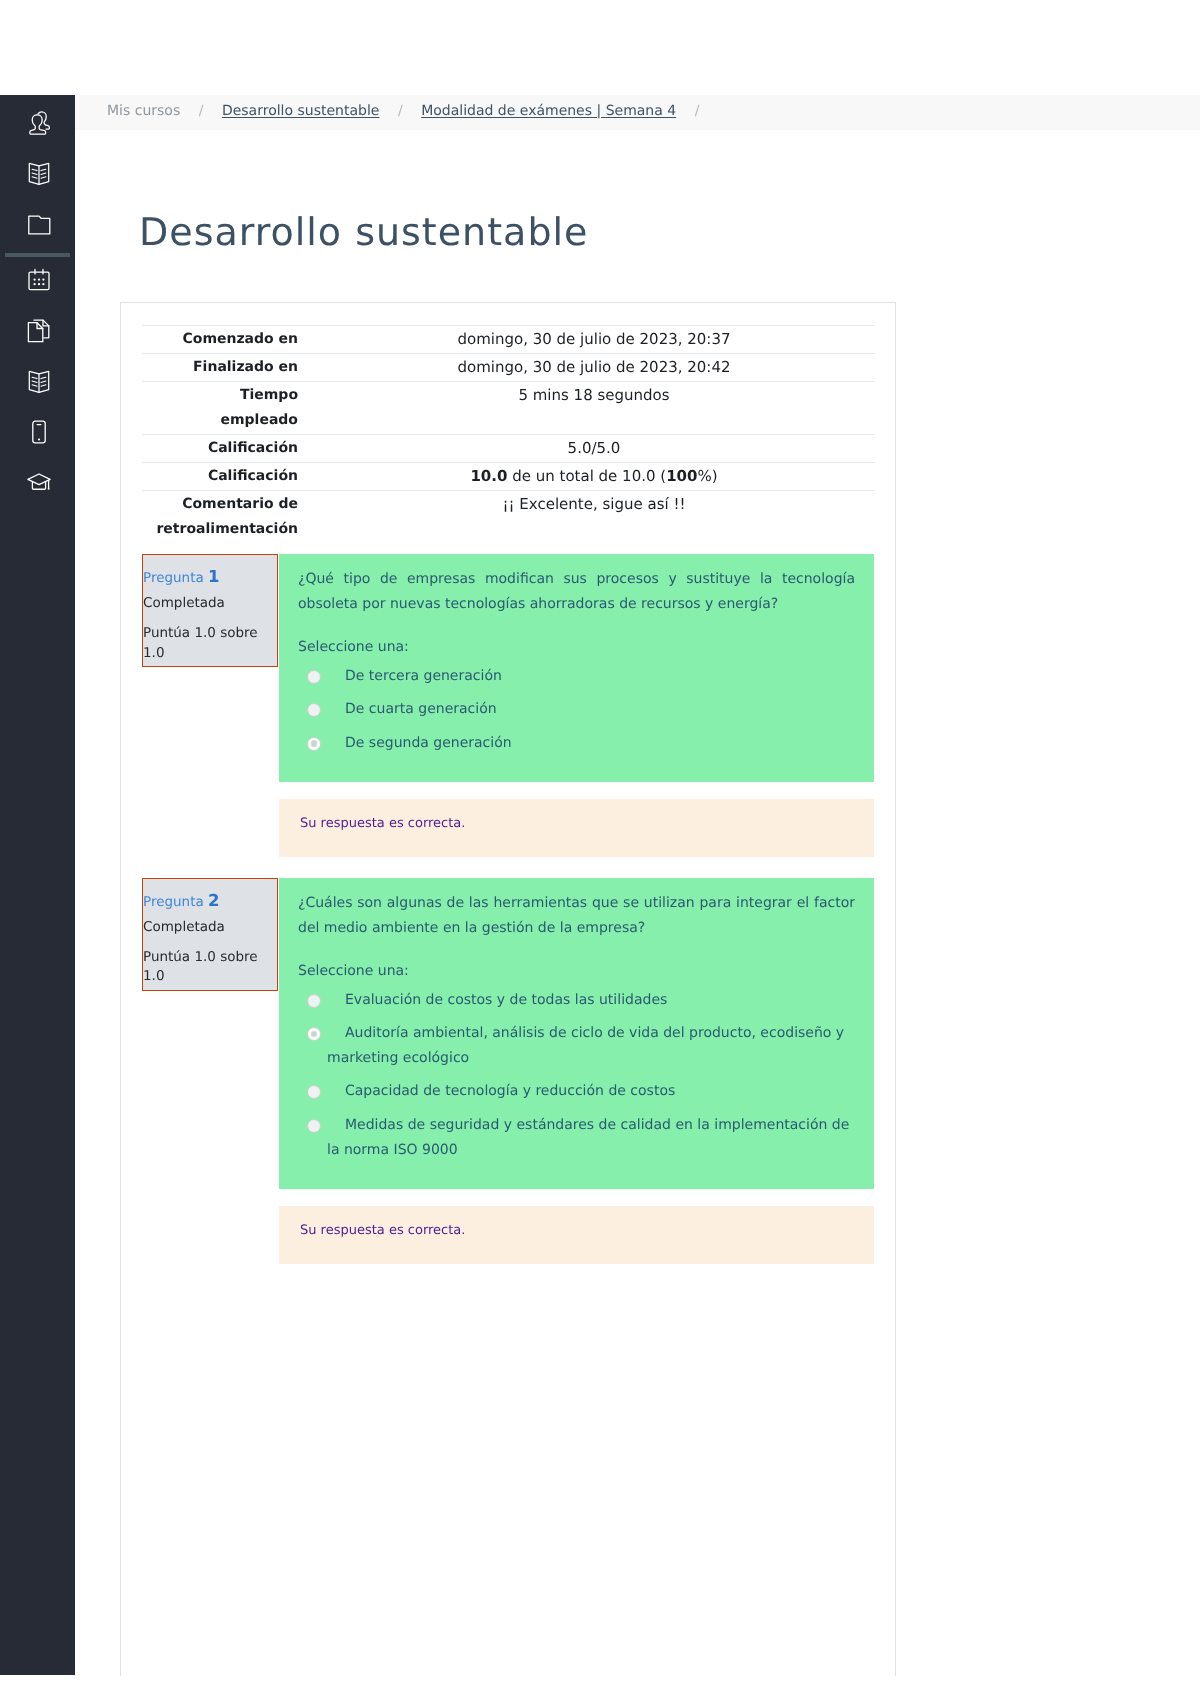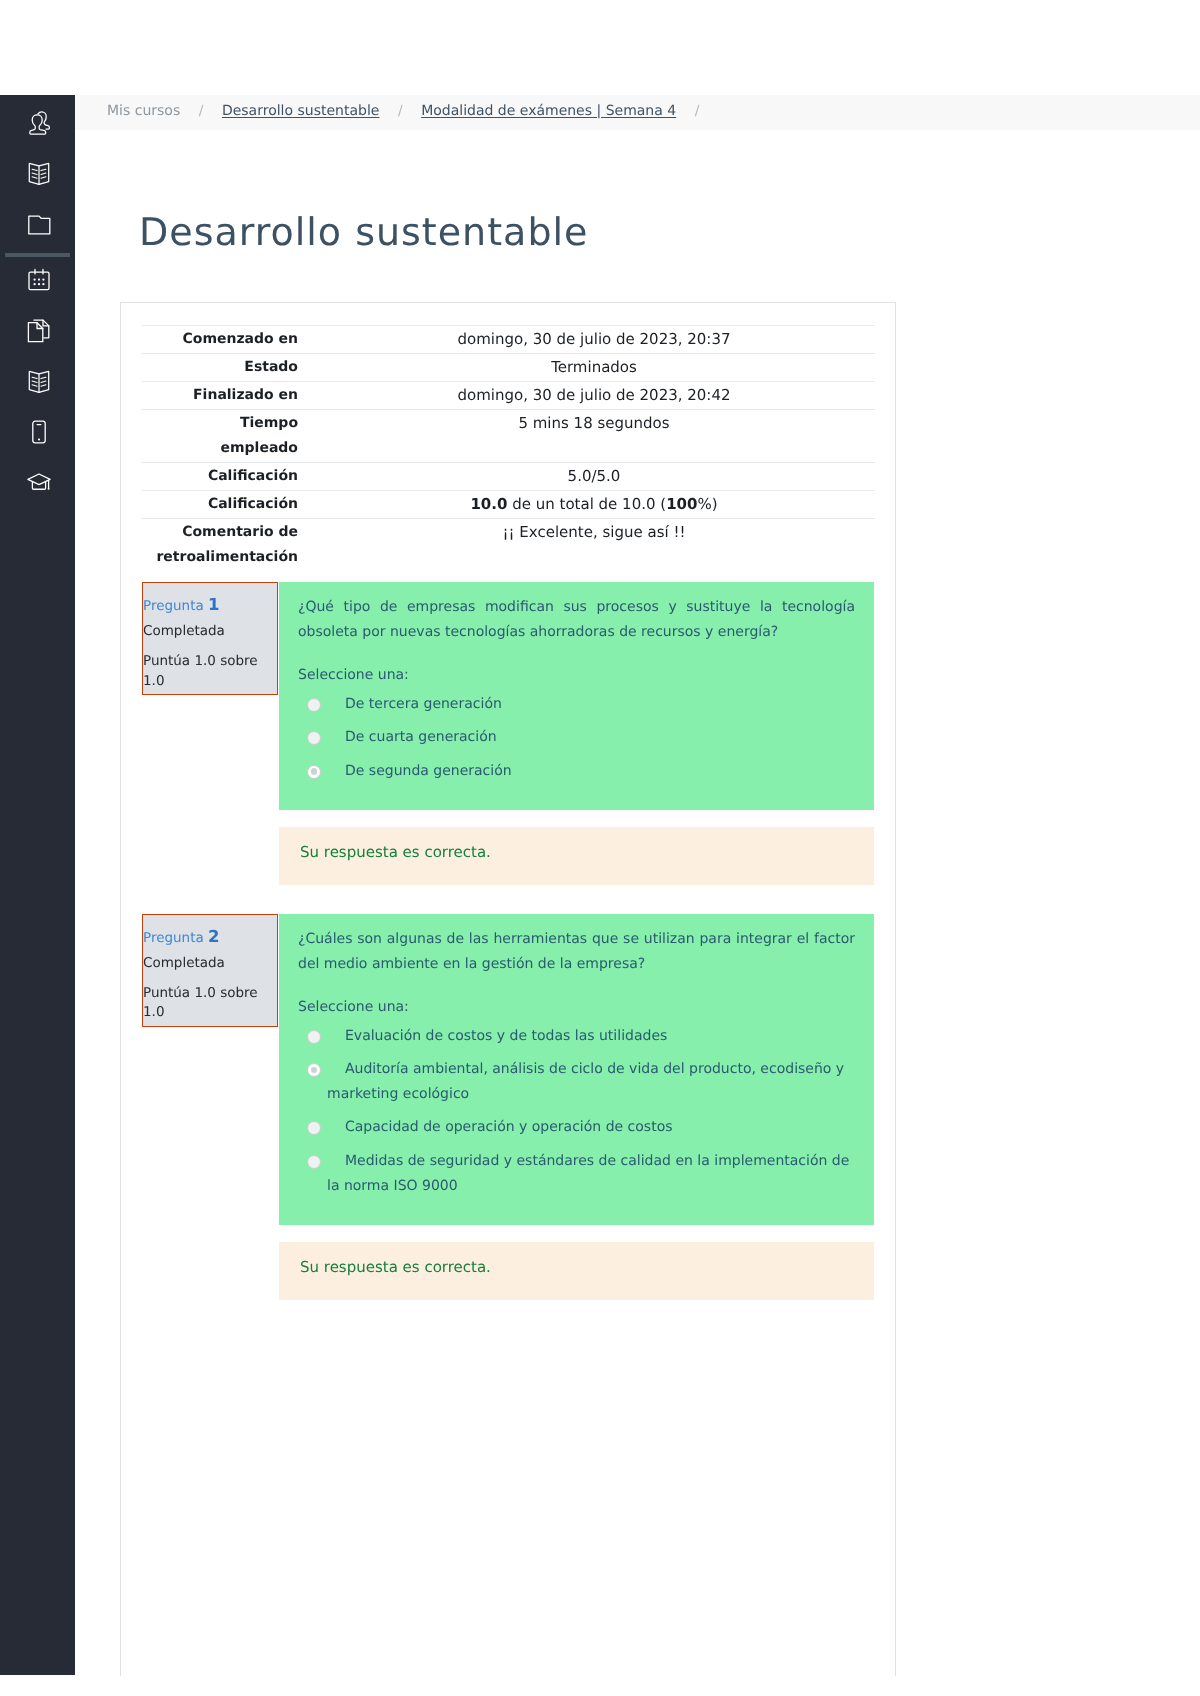--- a/index.html
+++ b/index.html
@@ -59,21 +59,21 @@
     text-align:right; vertical-align:top; font-size:14px; font-weight:700;
     color:#1c2025; padding:1px 15px 1px 0; width:156px; line-height:25px;
   }
   .summary td {
     text-align:center; vertical-align:top; font-size:15px; font-weight:400;
     color:#1c2025; padding:1px 0 1px 0; line-height:25px;
   }
 
   
   .qblock { position:relative; margin:11px 21px 0 21px; padding-bottom:1px; }
-  .feedback + .qblock { margin-top:29px; }
+  .feedback + .qblock { margin-top:21px; }
   .qinfo {
     position:absolute; left:0; top:0; width:136px;
     background:#dee1e6; border:1px solid #c2410c;
     box-sizing:border-box; padding:14px 11px 3px 0;
   }
   .qinfo .qnum { font-size:13.5px; color:#3e87d6; line-height:16px; }
   .qinfo .qnum b { font-size:16.5px; font-weight:700; color:#2a74c9; }
   .qinfo .qstate { font-size:13.5px; color:#262b30; margin-top:9px; line-height:16px; }
   .qinfo .qpts { font-size:13.5px; color:#262b30; margin-top:13px; line-height:19.5px; }
 
@@ -93,21 +93,21 @@
   .ans .radio.sel { background:#fdfdfd; }
   .ans .radio.sel::after {
     content:""; position:absolute; left:2.6px; top:2.6px; width:6.8px; height:6.8px;
     border-radius:50%; background:#ccd3d3;
   }
   .ans .alabel { font-size:14px; line-height:25px; color:#2a5a70; display:block; text-indent:18px; }
 
   .feedback {
     margin:16px 21px 0 158px; background:#fcefdf; padding:15px 22px 23px 21px;
   }
-  .feedback .ftext { font-size:15px; color:#15803d; line-height:20px; }
+  .feedback .ftext { font-size:13px; color:#4c1d95; line-height:20px; }
 </style>
 </head>
 <body>
 
 <div class="page">
 
   <div class="sidebar" id="sidebar">
       <div class="nav-item">
         <span class="nav-icon-wrap">
           <svg class="nav-icon" width="26" height="26" viewBox="0 0 26 26" fill="none" stroke="#fff" stroke-width="1.25" stroke-linecap="round" stroke-linejoin="round">
@@ -213,24 +213,20 @@
   </div>
 
   <div class="page-title">Desarrollo sustentable</div>
 
   <div class="card">
     <table class="summary">
       <tbody id="summary-body">
           <tr>
             <th>Comenzado en</th>
             <td>domingo, 30 de julio de 2023, 20:37</td>
-          </tr>
-          <tr>
-            <th>Estado</th>
-            <td>Terminados</td>
           </tr>
           <tr>
             <th>Finalizado en</th>
             <td>domingo, 30 de julio de 2023, 20:42</td>
           </tr>
           <tr>
             <th><span>Tiempo</span><br><span>empleado</span></th>
             <td>5 mins 18 segundos</td>
           </tr>
           <tr>
@@ -289,21 +285,21 @@
               <div class="ans">
                 <span class="radio"></span>
                 <span class="alabel">Evaluación de costos y de todas las utilidades</span>
               </div>
               <div class="ans">
                 <span class="radio sel"></span>
                 <span class="alabel">Auditoría ambiental, análisis de ciclo de vida del producto, ecodiseño y marketing ecológico</span>
               </div>
               <div class="ans">
                 <span class="radio"></span>
-                <span class="alabel">Capacidad de operación y operación de costos</span>
+                <span class="alabel">Capacidad de tecnología y reducción de costos</span>
               </div>
               <div class="ans">
                 <span class="radio"></span>
                 <span class="alabel">Medidas de seguridad y estándares de calidad en la implementación de la norma ISO 9000</span>
               </div>
             </div>
           </div>
         </div>
         <div class="feedback">
           <div class="ftext">Su respuesta es correcta.</div>

